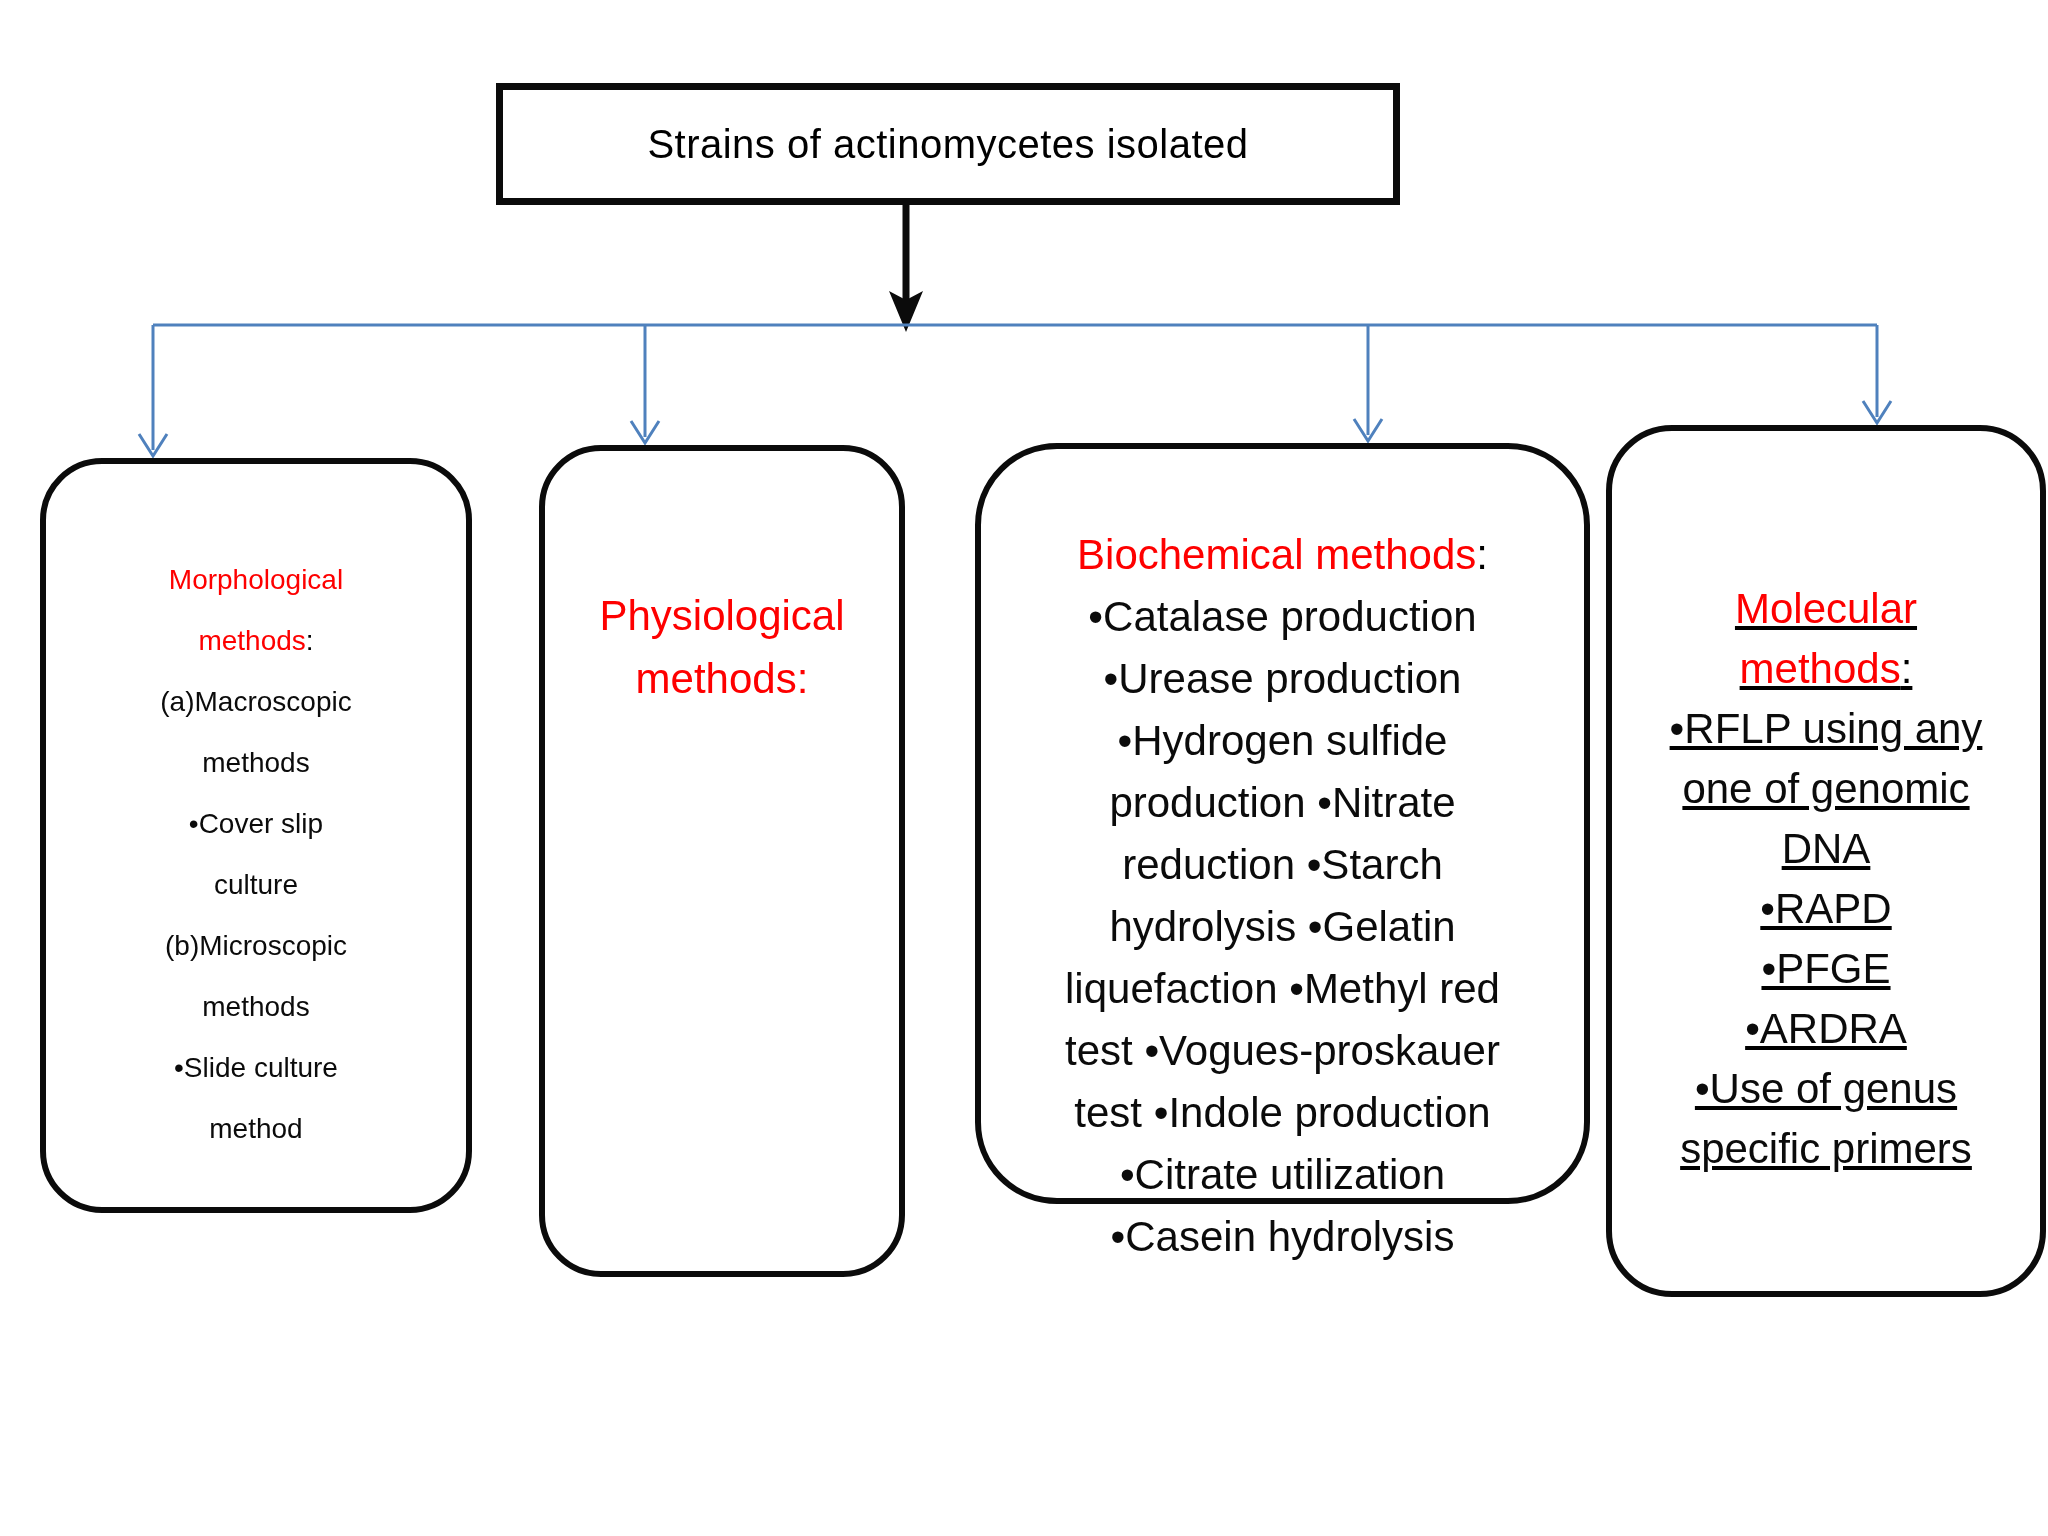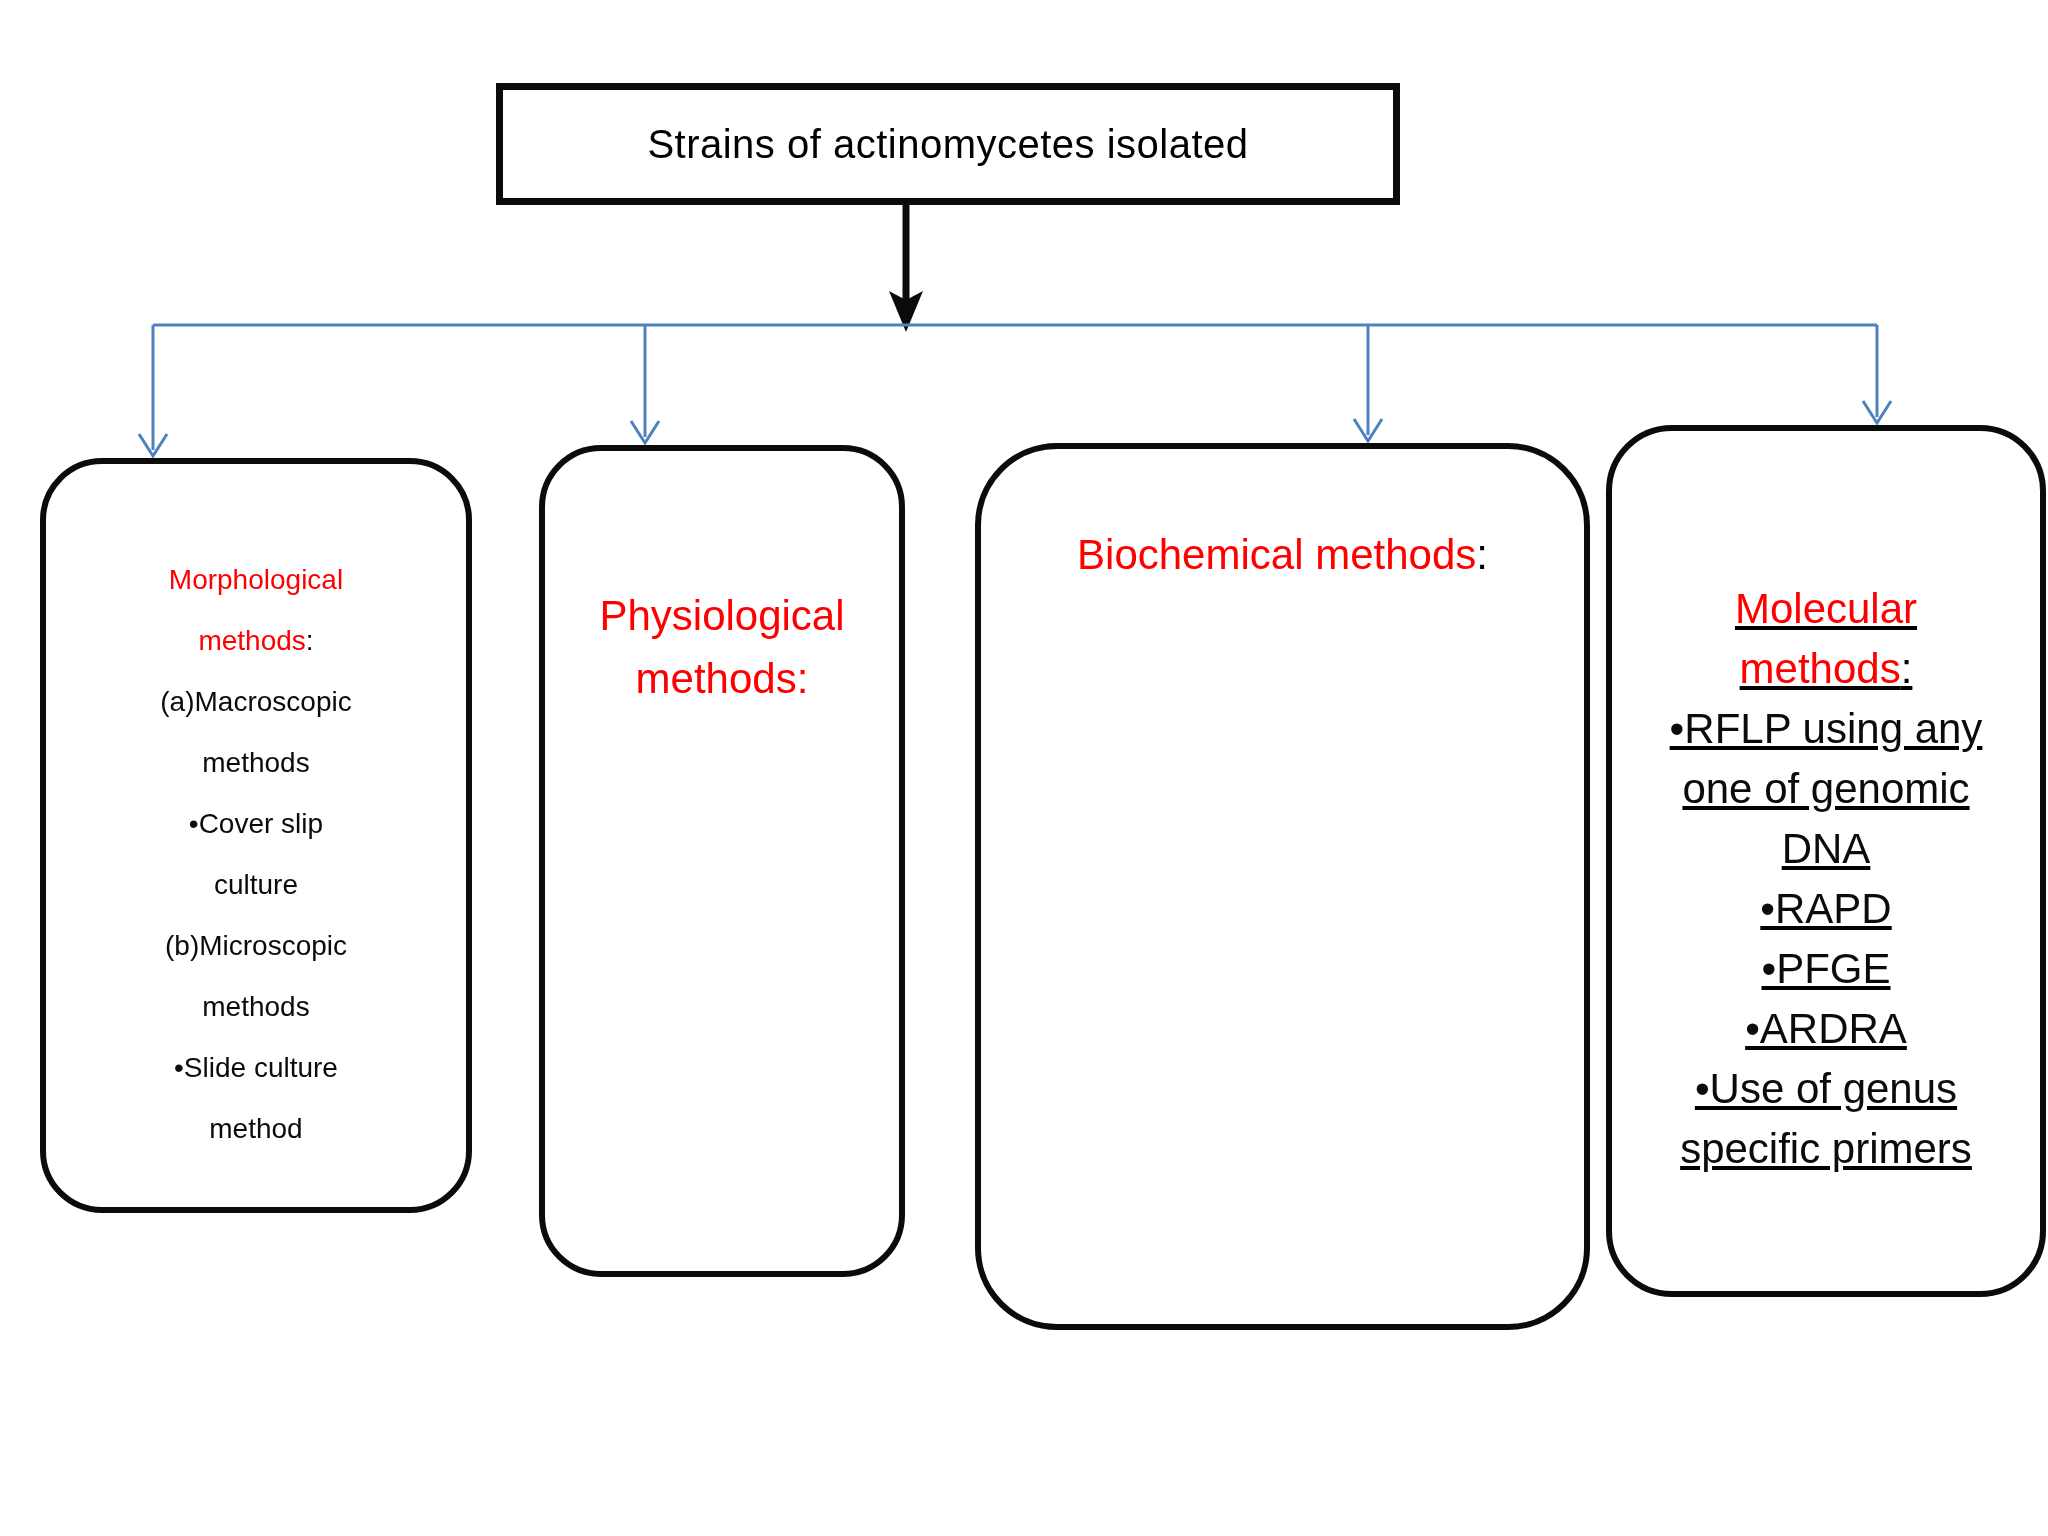--- a/index.html
+++ b/index.html
@@ -30,21 +30,21 @@
     text-align:center;
   }
   .node .heading{white-space:pre-line;}
   .node .heading .red{color:var(--red);}
   .node .heading .colon{color:#000000;}
   .node .body{white-space:pre-line;color:#0b0b0b;}
   .box-morph{left:40px;top:458px;width:432px;height:755px;border-radius:62px;
              padding-top:85px;font-size:28px;line-height:61px;}
   .box-physio{left:539px;top:445px;width:366px;height:832px;border-radius:62px;
              padding-top:133px;font-size:42px;line-height:63px;}
-  .box-biochem{left:975px;top:443px;width:615px;height:887px;border-radius:82px;
+  .box-biochem{left:975px;top:443px;width:615px;height:761px;border-radius:82px;
              padding-top:75px;font-size:42px;line-height:62px;}
   .box-mol{left:1606px;top:425px;width:440px;height:872px;border-radius:66px;
              padding-top:148px;font-size:42px;line-height:60px;text-decoration:underline;}
 </style>
 </head>
 <body>
 
 <div class="canvas">
 
   <svg class="connectors" viewBox="0 0 2048 1536" xmlns="http://www.w3.org/2000/svg">
@@ -84,20 +84,31 @@
 method</div>
   </div>
 
   <div class="node box-physio">
     <div class="heading"><span class="red">Physiological
 methods:</span><span class="colon"></span></div>
   </div>
 
   <div class="node box-biochem">
     <div class="heading"><span class="red">Biochemical methods</span><span class="colon">:</span></div>
+    <div class="body">•Catalase production
+•Urease production
+•Hydrogen sulfide
+production •Nitrate
+reduction •Starch
+hydrolysis •Gelatin
+liquefaction •Methyl red
+test •Vogues-proskauer
+test •Indole production
+•Citrate utilization
+•Casein hydrolysis</div>
   </div>
 
   <div class="node box-mol">
     <div class="heading"><span class="red">Molecular
 methods</span><span class="colon">:</span></div>
     <div class="body">•RFLP using any
 one of genomic
 DNA
 •RAPD
 •PFGE

